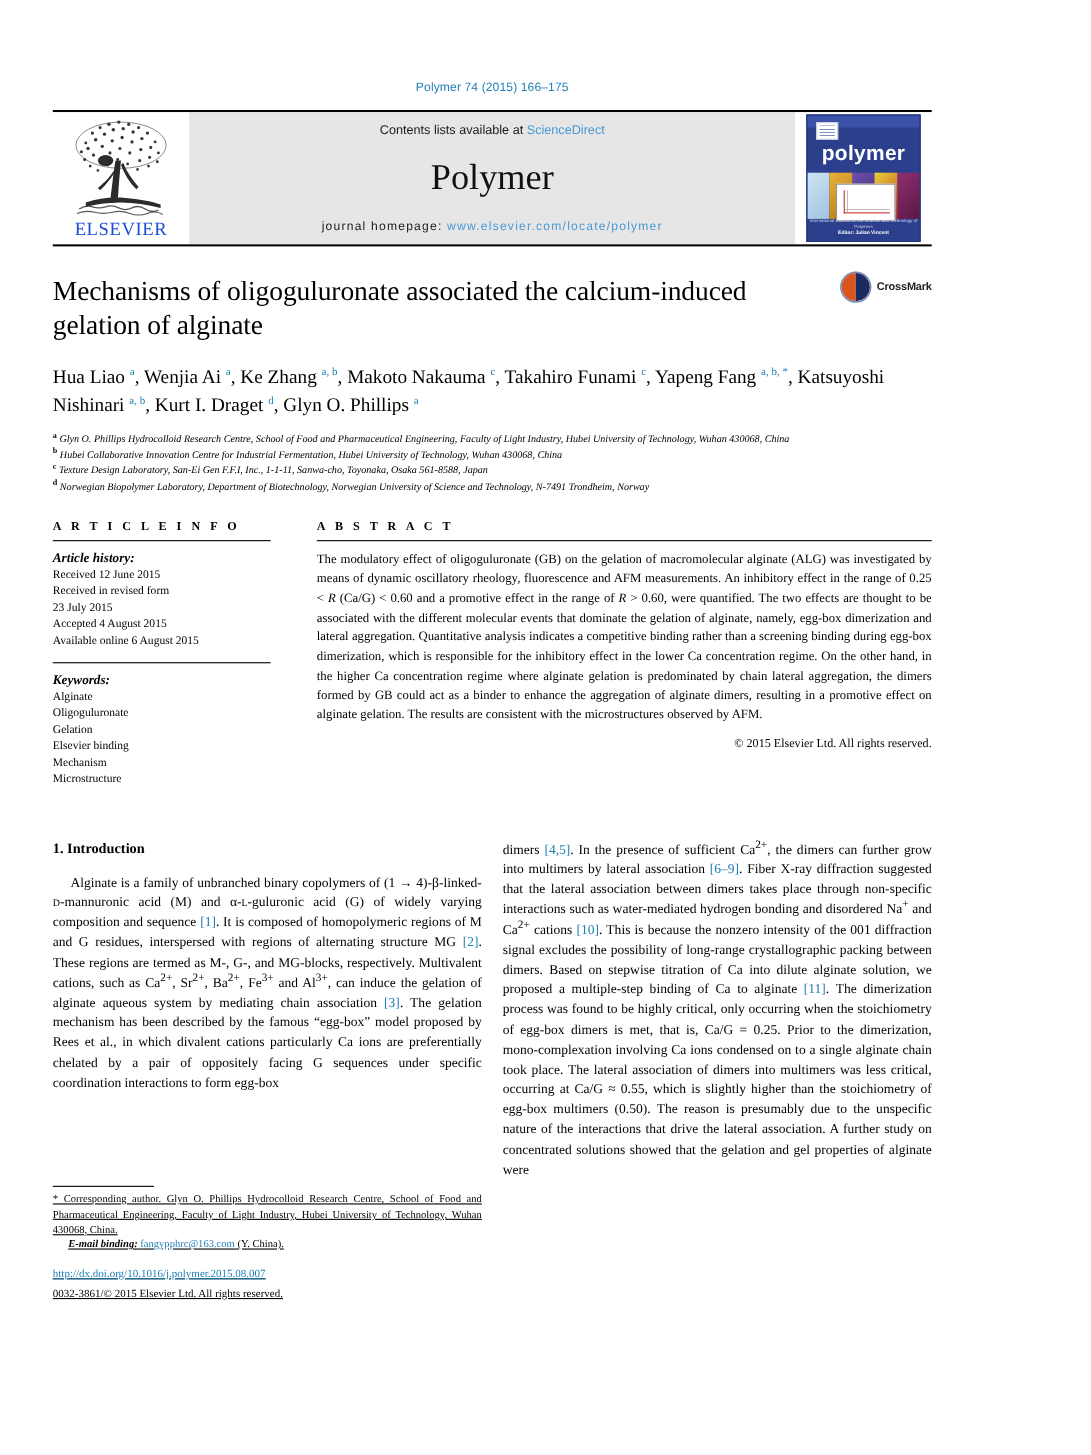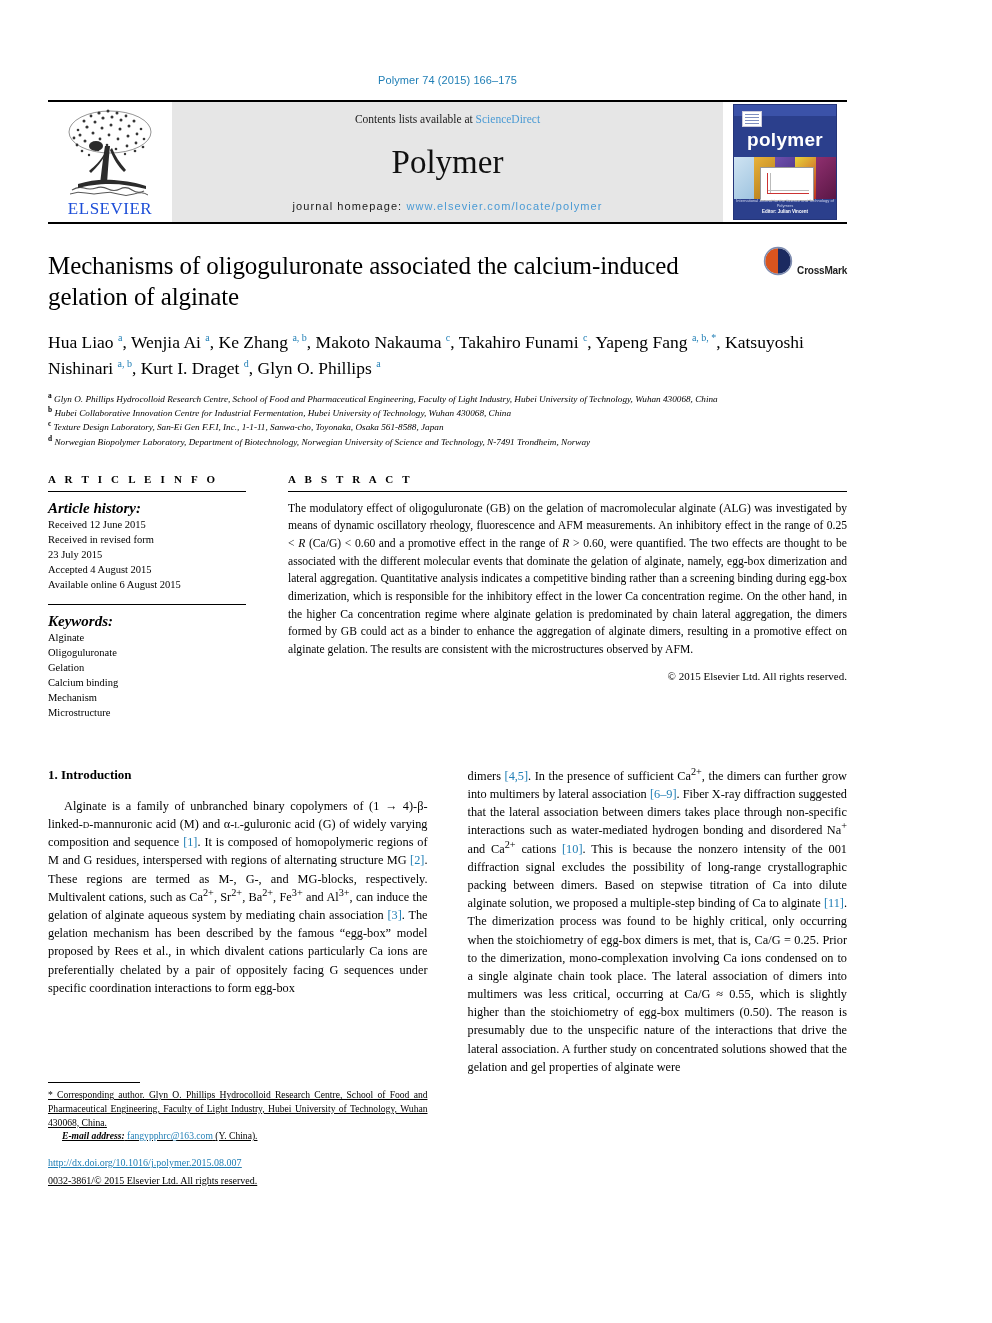--- a/index.html
+++ b/index.html
@@ -55,21 +55,21 @@
   .journal-center {
     flex: 1 1 auto;
     background: #e6e6e6;
     display: flex;
     flex-direction: column;
     align-items: center;
     justify-content: space-between;
     padding: 11px 0 10px 0;
   }
   .contents-line {
-    font-family: Liberation Serif, serif;
+    font-family: Liberation Sans, sans-serif;
     font-size: 11.5px;
     color: #1a1a1a;
   }
   .contents-line .sd { color: #4a9ad4; }
   .journal-name {
     font-family: "Liberation Serif", serif;
     font-size: 33px;
     color: #111;
     line-height: 1;
   }
@@ -143,21 +143,21 @@
   h1.article-title {
     font-family: "Liberation Serif", serif;
     font-size: 25px;
     font-weight: normal;
     line-height: 1.24;
     margin: 0 110px 0 0;
     letter-spacing: -.1px;
   }
   .crossmark {
     position:absolute; right:0; top:-4px;
-    display:flex; align-items:flex-end; gap:4px;
+    display:flex; align-items:center; gap:4px;
   }
   .cm-word {
     font-family:"Liberation Sans",sans-serif;
     font-size:10px; font-weight:bold; color:#222; letter-spacing:-.2px;
   }
 
   .authors {
     margin-top: 17px;
     font-family: "Liberation Serif", serif;
     font-size: 17.5px;
@@ -186,42 +186,42 @@
   .sec-head {
     font-family: "Liberation Serif", serif;
     font-size: 11px;
     font-weight: bold;
     letter-spacing: 3.2px;
     margin-bottom: 6px;
   }
   .rule { border-top: 1px solid #000; margin-bottom: 8px; }
   .rule-thin { border-top: 1px solid #000; margin: 12px 0 8px 0; }
   .info-label {
-    font-style: italic; font-weight: bold; font-size: 15px;
+    font-style: italic; font-weight: bold; font-size: 12px;
     margin-bottom: 1px;
   }
   .info-line { font-size: 10.5px; line-height: 1.42; }
   .kw-line { font-size: 10.5px; line-height: 1.42; }
   .abstract-body {
     font-size: 11.6px;
     line-height: 1.52;
     text-align: justify;
   }
   .abstract-body i { font-style: italic; }
   .copyright {
     margin-top: 12px;
     text-align: right;
     font-size: 11px;
   }
 
   
   .body-cols {
     margin: 46px 48px 0 48px;
     display: flex;
-    gap: 40px;
+    gap: 19px;
   }
   .bcol { flex: 1 1 0; min-width: 0; position: relative; }
   h2.sec-title {
     font-size: 13px;
     font-weight: bold;
     margin: 0 0 14px 0;
     font-family: "Liberation Serif", serif;
   }
   p.body-p {
     font-size: 12.3px;
@@ -382,21 +382,21 @@
           <div class="info-line">23 July 2015</div>
           <div class="info-line">Accepted 4 August 2015</div>
           <div class="info-line">Available online 6 August 2015</div>
         </div>
       <div class="rule-thin"></div>
       <div class="info-label">Keywords:</div>
       <div>
           <div class="kw-line">Alginate</div>
           <div class="kw-line">Oligoguluronate</div>
           <div class="kw-line">Gelation</div>
-          <div class="kw-line">Calcium binding</div>
+          <div class="kw-line">Elsevier binding</div>
           <div class="kw-line">Mechanism</div>
           <div class="kw-line">Microstructure</div>
         </div>
     </div>
 
     <div class="col-abstract">
       <div class="sec-head">A B S T R A C T</div>
       <div class="rule"></div>
       <div class="abstract-body">The modulatory effect of oligoguluronate (GB) on the gelation of macromolecular alginate (ALG) was investigated by means of dynamic oscillatory rheology, fluorescence and AFM measurements. An inhibitory effect in the range of 0.25 &lt; <i>R</i> (Ca/G) &lt; 0.60 and a promotive effect in the range of <i>R</i> &gt; 0.60, were quantified. The two effects are thought to be associated with the different molecular events that dominate the gelation of alginate, namely, egg-box dimerization and lateral aggregation. Quantitative analysis indicates a competitive binding rather than a screening binding during egg-box dimerization, which is responsible for the inhibitory effect in the lower Ca concentration regime. On the other hand, in the higher Ca concentration regime where alginate gelation is predominated by chain lateral aggregation, the dimers formed by GB could act as a binder to enhance the aggregation of alginate dimers, resulting in a promotive effect on alginate gelation. The results are consistent with the microstructures observed by AFM.</div>
       <div class="copyright">© 2015 Elsevier Ltd. All rights reserved.</div>
@@ -405,21 +405,21 @@
 
   <div class="body-cols">
     <div class="bcol">
       <h2 class="sec-title">1. Introduction</h2>
       <p class="body-p">Alginate is a family of unbranched binary copolymers of (1 → 4)-β-linked-<span style="font-variant:small-caps">d</span>-mannuronic acid (M) and α-<span style="font-variant:small-caps">l</span>-guluronic acid (G) of widely varying composition and sequence <span class="cite">[1]</span>. It is composed of homopolymeric regions of M and G residues, interspersed with regions of alternating structure MG <span class="cite">[2]</span>. These regions are termed as M-, G-, and MG-blocks, respectively. Multivalent cations, such as Ca<sup>2+</sup>, Sr<sup>2+</sup>, Ba<sup>2+</sup>, Fe<sup>3+</sup> and Al<sup>3+</sup>, can induce the gelation of alginate aqueous system by mediating chain association <span class="cite">[3]</span>. The gelation mechanism has been described by the famous “egg-box” model proposed by Rees et al., in which divalent cations particularly Ca ions are preferentially chelated by a pair of oppositely facing G sequences under specific coordination interactions to form egg-box</p>
 
       <div class="footnote-area">
         <div class="fn-rule"></div>
         <div class="fn-text">* Corresponding author. Glyn O. Phillips Hydrocolloid Research Centre, School of Food and Pharmaceutical Engineering, Faculty of Light Industry, Hubei University of Technology, Wuhan 430068, China.</div>
         <div class="fn-email">
-          <i>E-mail address:</i>
+          <i>E-mail binding:</i>
           <a href="#">fangypphrc@163.com</a>
           <span>(Y. China).</span>
         </div>
         <div class="doi-block">
           <a class="doi-link" href="#">http://dx.doi.org/10.1016/j.polymer.2015.08.007</a>
           <span class="issn">0032-3861/© 2015 Elsevier Ltd. All rights reserved.</span>
         </div>
       </div>
     </div>
 

